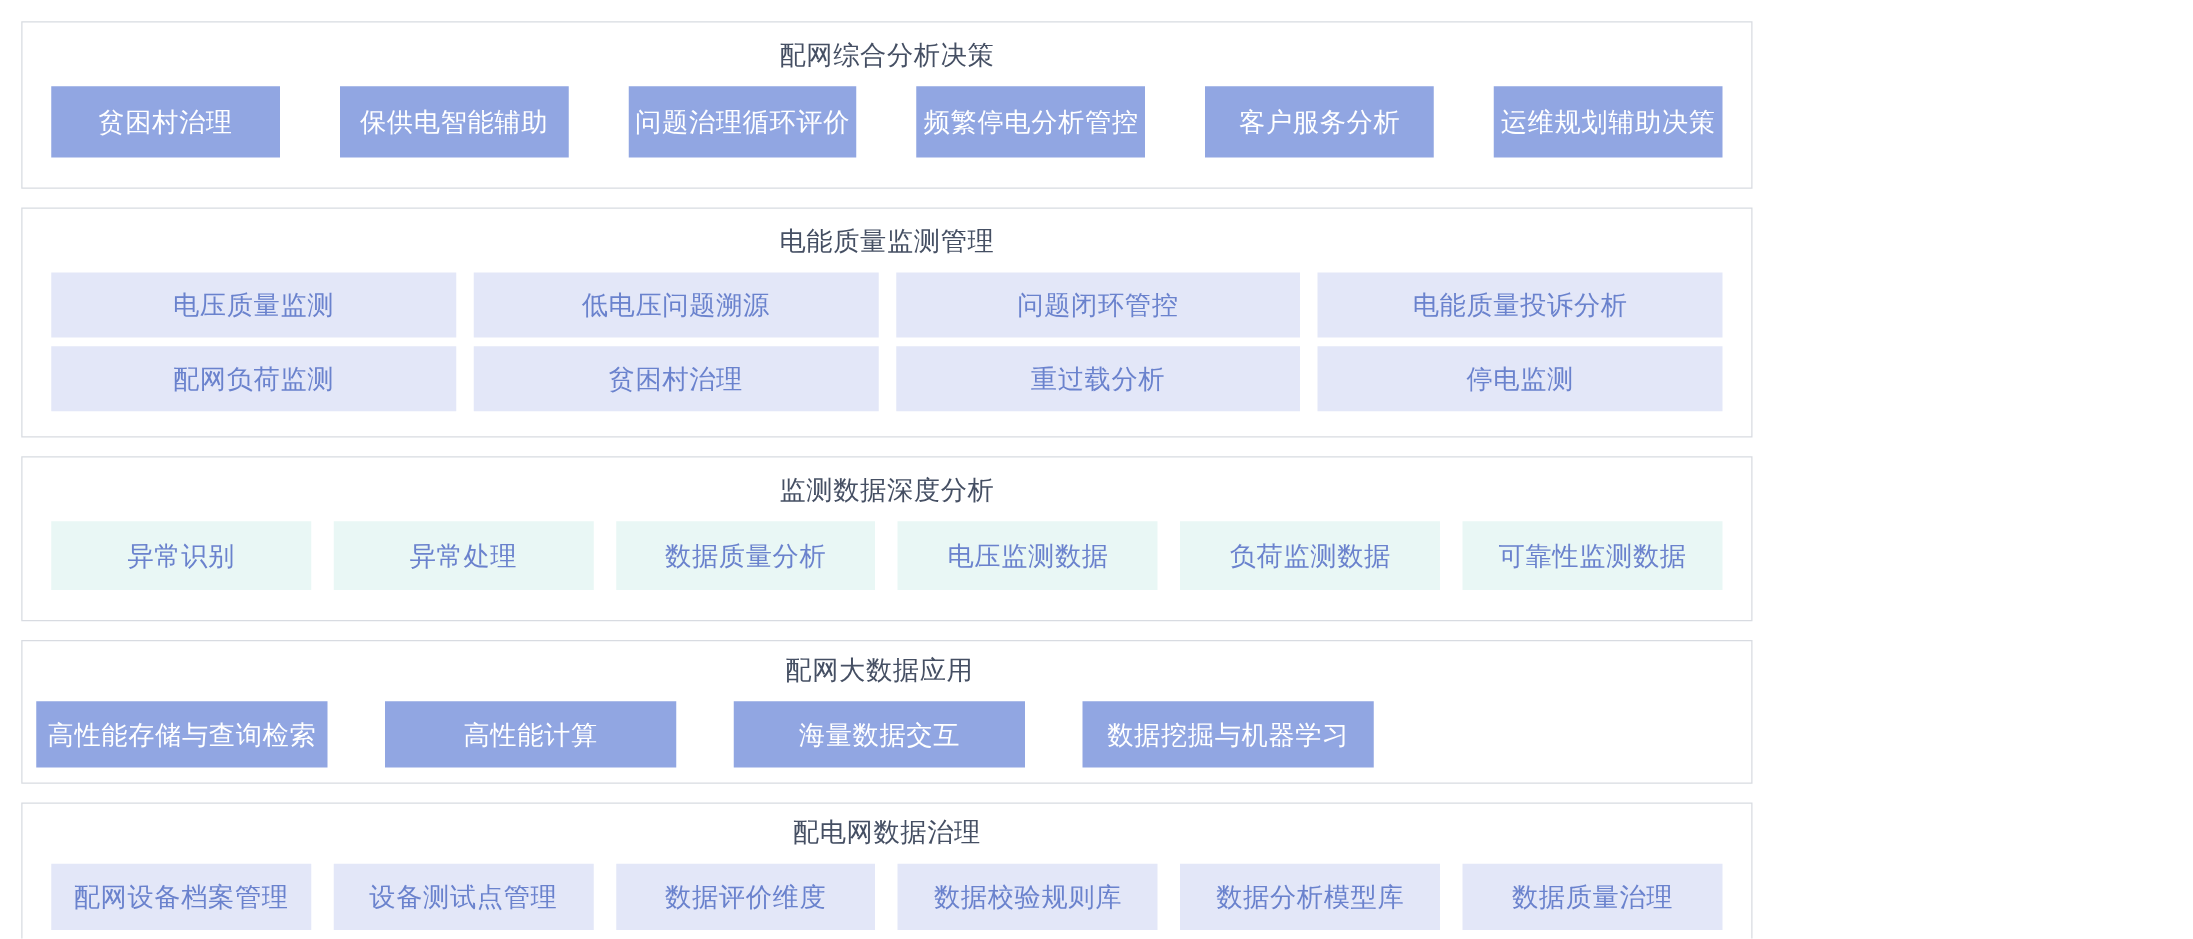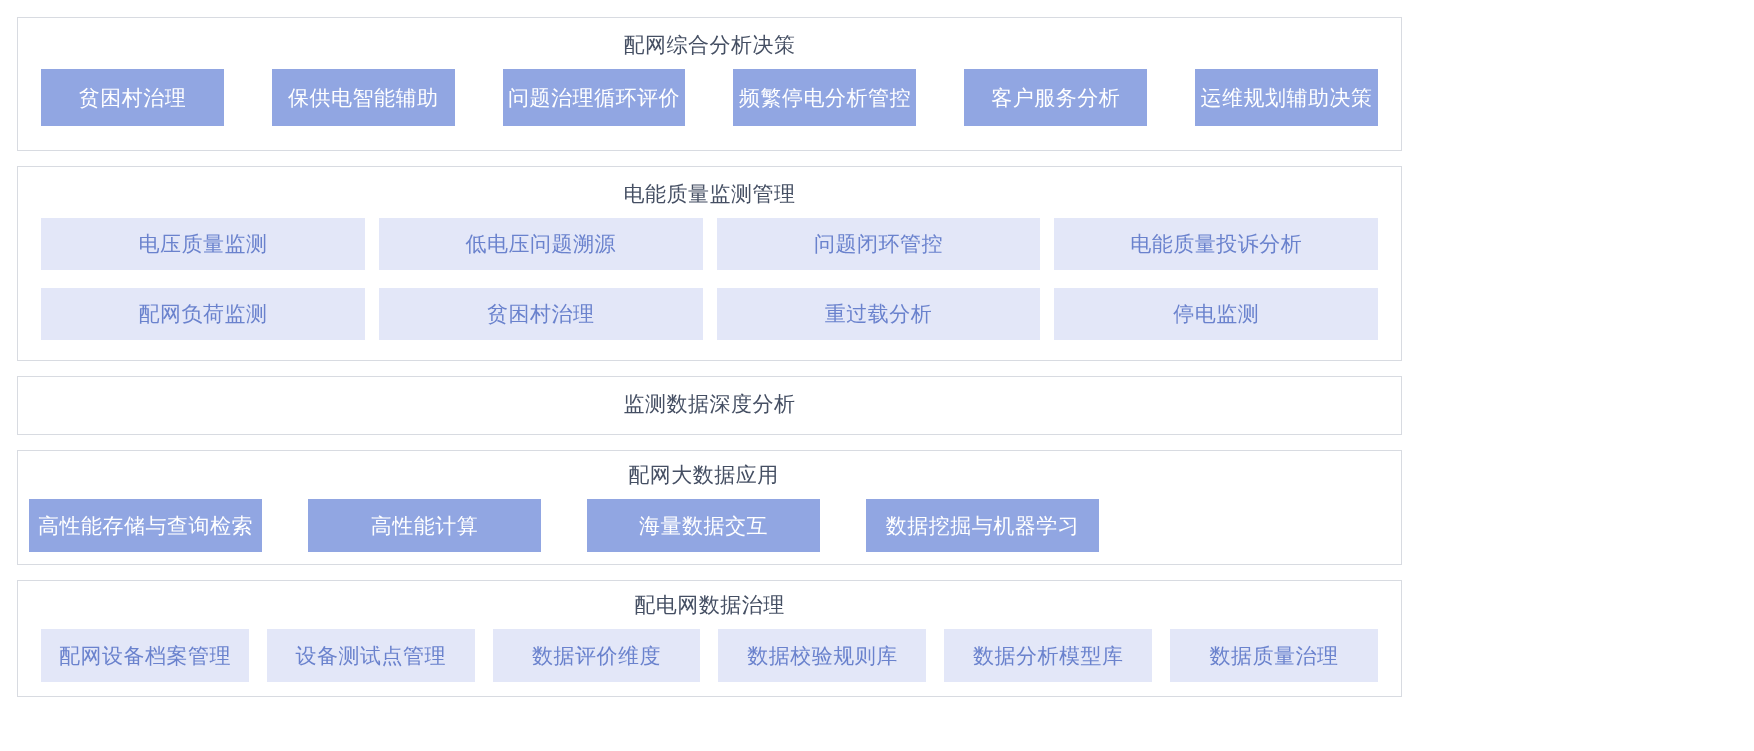--- a/index.html
+++ b/index.html
@@ -28,21 +28,21 @@
     font-size: 21px;
     line-height: 30px;
     color: var(--title-color, #454f63);
     margin-bottom: 9px;
     letter-spacing: 0.5px;
   }
   .btn-row {
     display: grid;
     align-items: stretch;
   }
-  .btn-row + .btn-row { margin-top: 18px; }
+  .btn-row + .btn-row { margin-top: 7px; }
   .tile {
     display: flex;
     align-items: center;
     justify-content: center;
     font-size: 21px;
     letter-spacing: 0.5px;
     cursor: pointer;
     user-select: none;
     white-space: nowrap;
   }
@@ -60,21 +60,21 @@
     color: var(--tile-text, #6a82cd);
   }
   
   .panel.s1 { padding-bottom: 24px; }
   .panel.s1 .btn-row { gap: 48px; }
   .panel.s1 .tile { height: 57px; }
 
   .panel.s2 .btn-row { gap: 14px; }
   .panel.s2 .tile { height: 52px; }
 
-  .panel.s3 { padding-bottom: 6px; }
+  .panel.s3 { padding-bottom: 24px; }
   .panel.s3 .btn-row { gap: 18px; }
   .panel.s3 .tile { height: 55px; }
 
   .panel.s4 { padding: 9px 23px 12px 11px; }
   .panel.s4 .btn-row { gap: 46px; }
   .panel.s4 .tile { height: 53px; }
 
   .panel.s5 { padding: 9px 23px 14px 23px; }
   .panel.s5 .btn-row { gap: 18px; }
   .panel.s5 .tile { height: 53px; }
@@ -104,20 +104,28 @@
       </div>
       <div class="btn-row" style="grid-template-columns: repeat(4, 1fr);">
         <div class="tile">配网负荷监测</div>
         <div class="tile">贫困村治理</div>
         <div class="tile">重过载分析</div>
         <div class="tile">停电监测</div>
       </div>
     </section>
     <section class="panel mint s3">
       <div class="panel-title">监测数据深度分析</div>
+      <div class="btn-row" style="grid-template-columns: repeat(6, 1fr);">
+        <div class="tile">异常识别</div>
+        <div class="tile">异常处理</div>
+        <div class="tile">数据质量分析</div>
+        <div class="tile">电压监测数据</div>
+        <div class="tile">负荷监测数据</div>
+        <div class="tile">可靠性监测数据</div>
+      </div>
     </section>
     <section class="panel primary s4">
       <div class="panel-title">配网大数据应用</div>
       <div class="btn-row" style="grid-template-columns: repeat(5, 1fr);">
         <div class="tile">高性能存储与查询检索</div>
         <div class="tile">高性能计算</div>
         <div class="tile">海量数据交互</div>
         <div class="tile">数据挖掘与机器学习</div>
       </div>
     </section>

